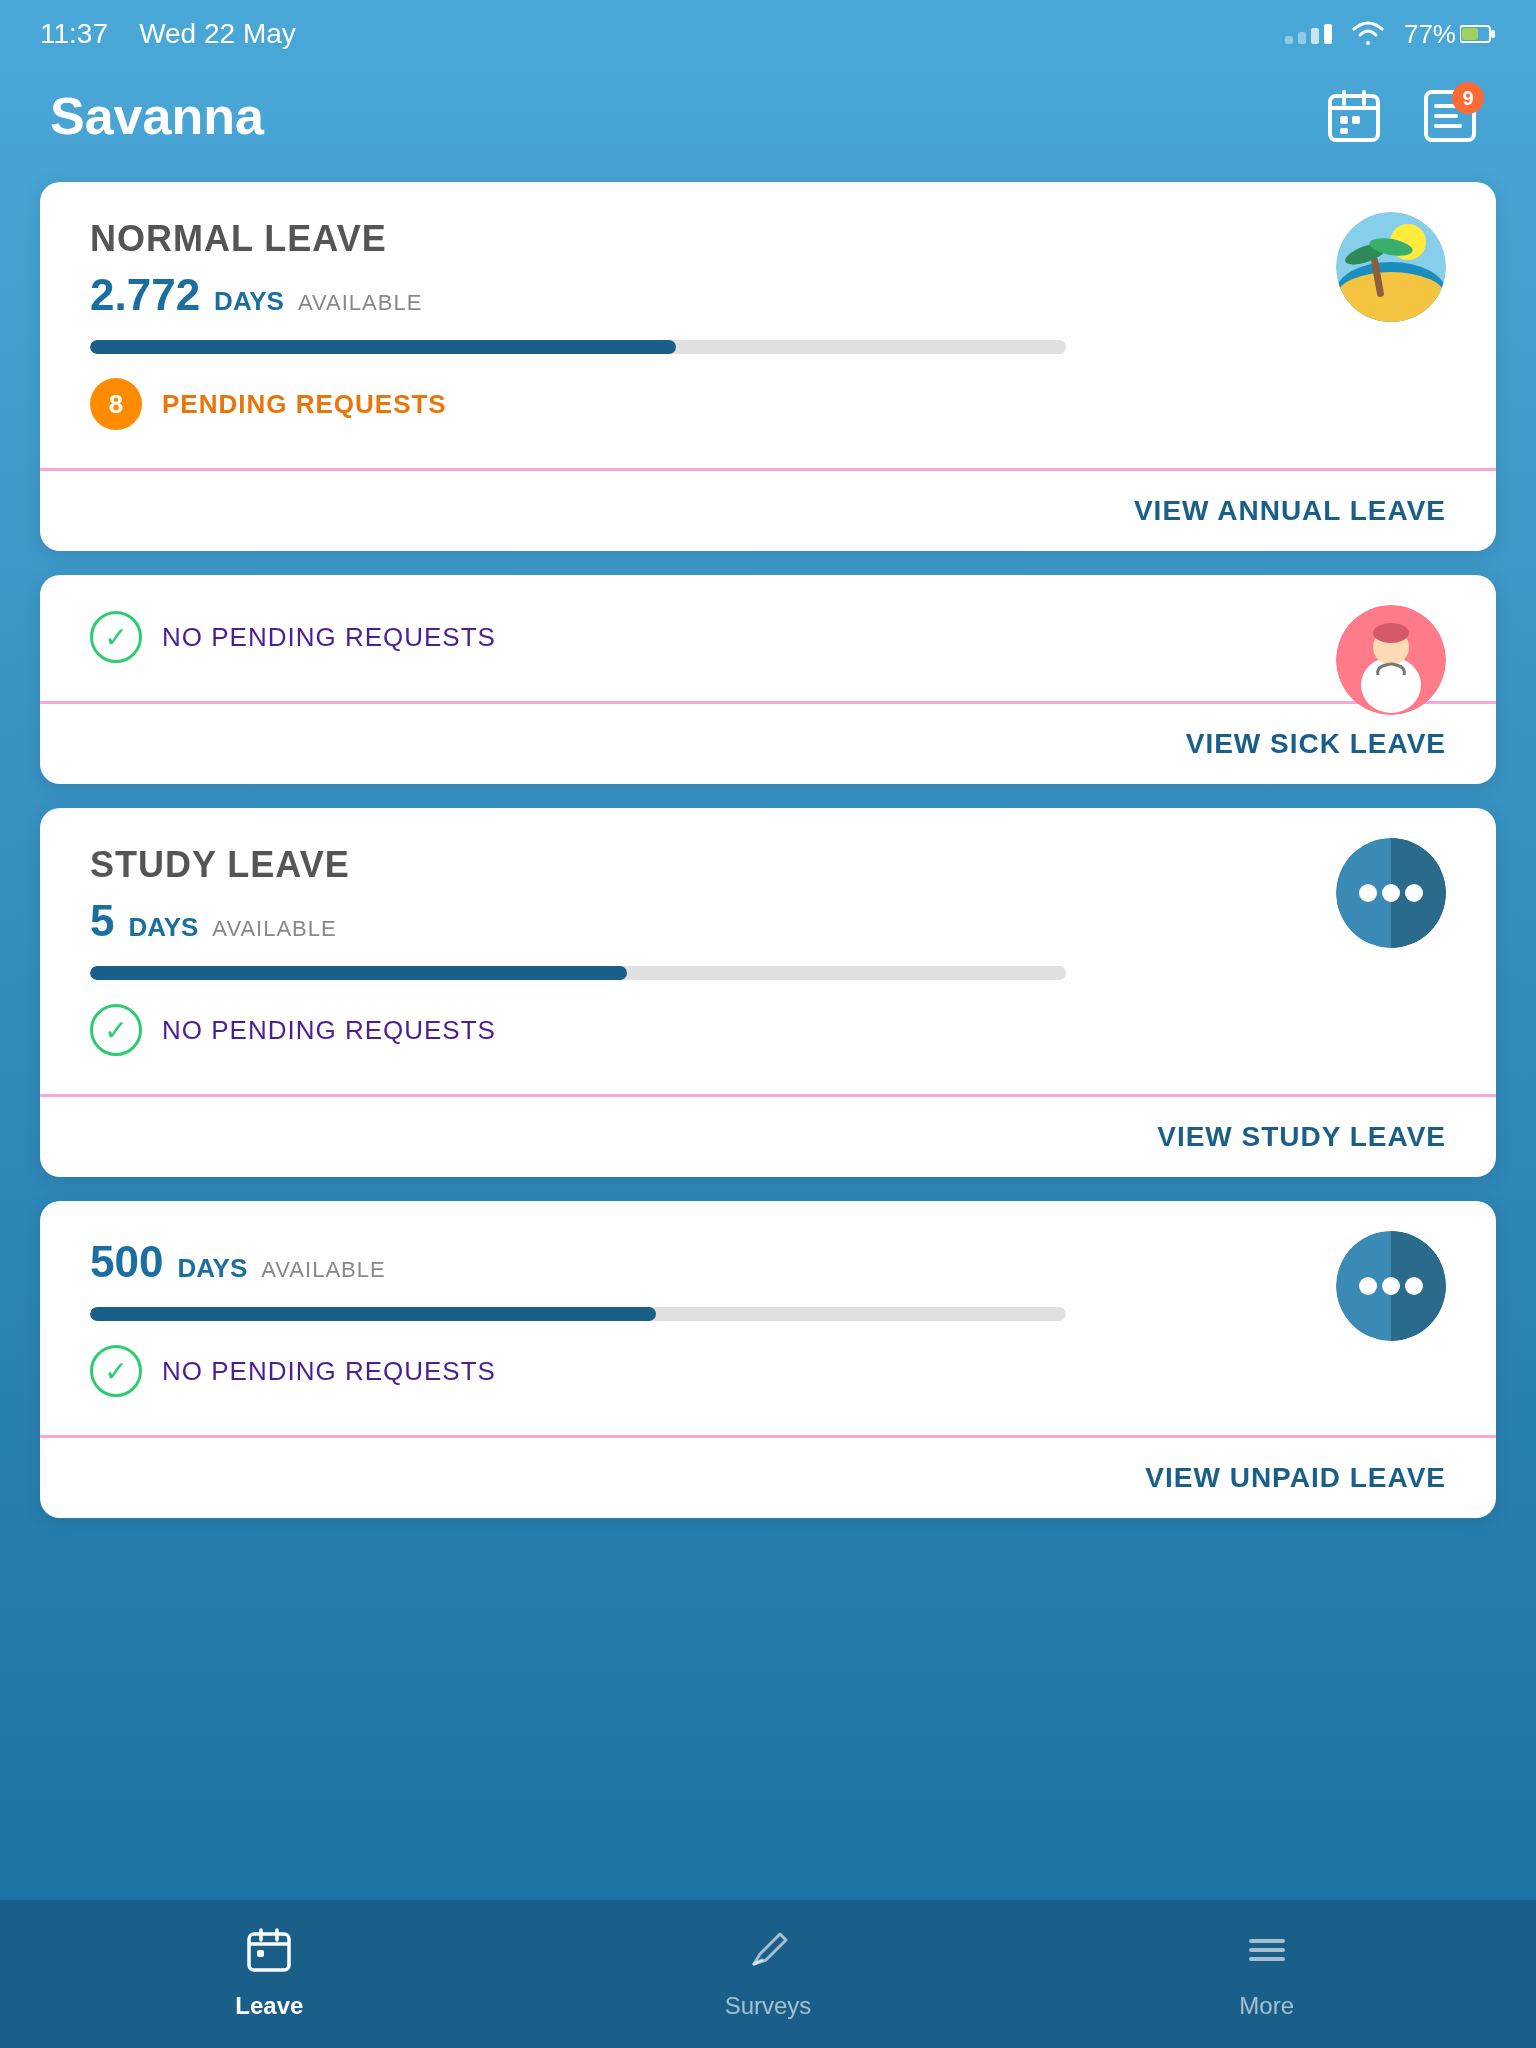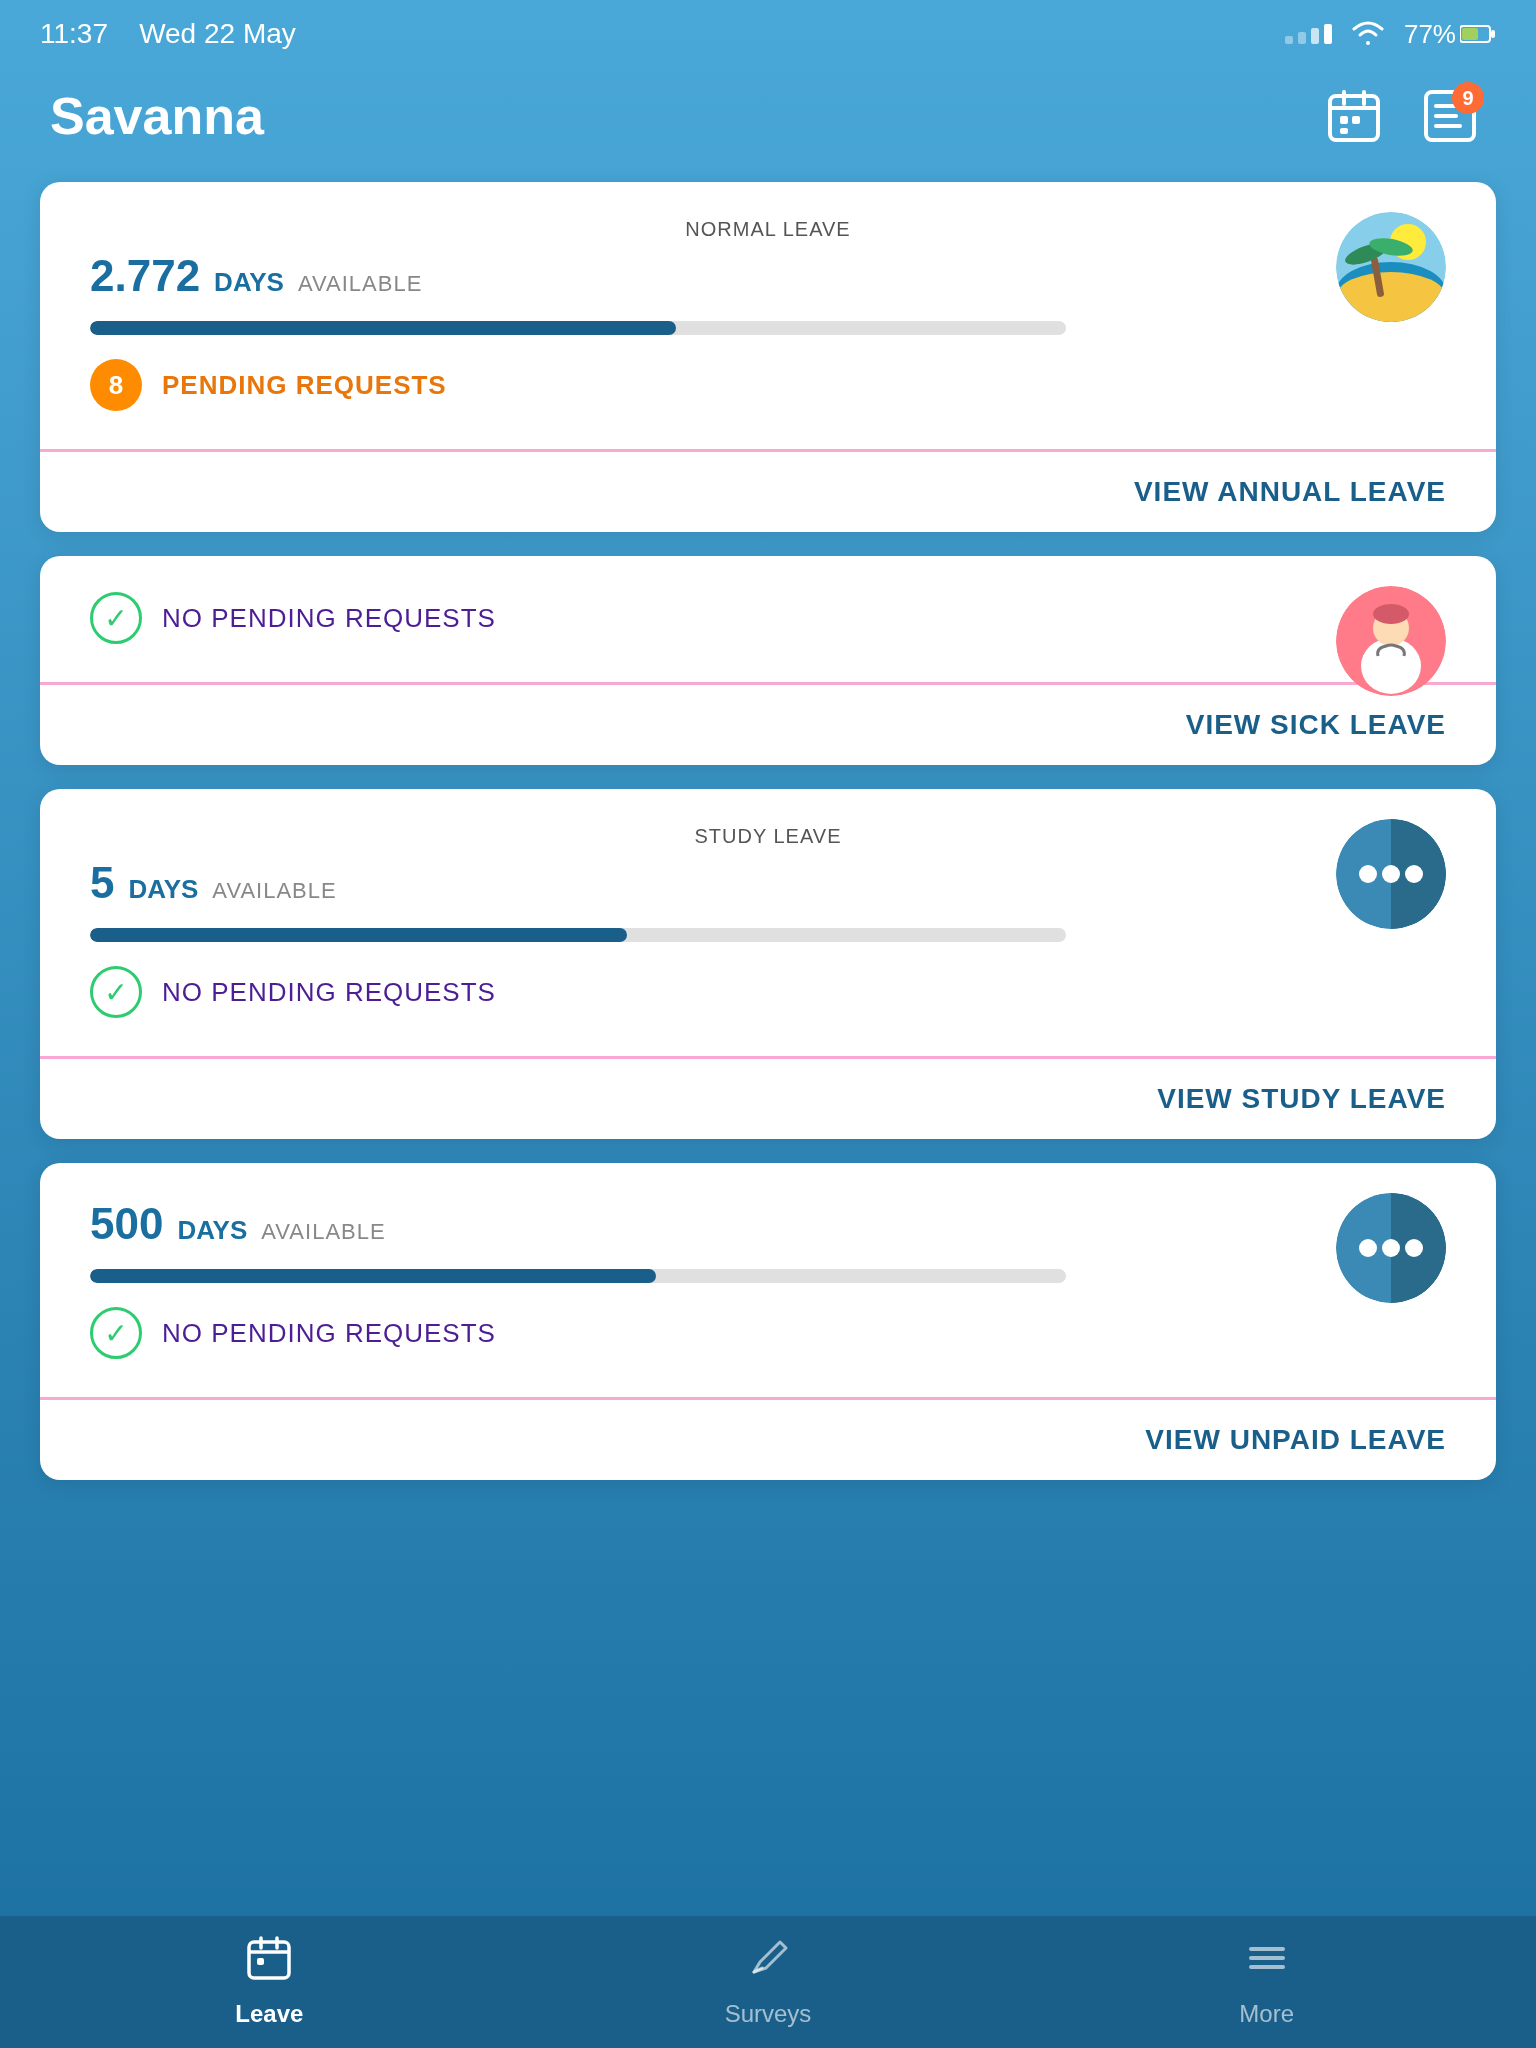--- a/index.html
+++ b/index.html
@@ -107,27 +107,26 @@
       top: 30px;
       width: 110px;
       height: 110px;
       border-radius: 50%;
       overflow: hidden;
       display: flex;
       align-items: center;
       justify-content: center;
     }
     .leave-type-label {
-      font-size: 20px;
-      font-weight: 400;
+      font-size: 36px;
+      font-weight: 700;
       color: #555;
       text-transform: uppercase;
       letter-spacing: 1px;
       margin-bottom: 10px;
-      text-align: center;
     }
     .days-available {
       display: flex;
       align-items: baseline;
       gap: 14px;
       margin-bottom: 20px;
     }
     .days-count {
       font-size: 44px;
       font-weight: 800;
@@ -221,21 +220,21 @@
       letter-spacing: 1px;
       cursor: pointer;
     }
 
     
     .bottom-nav {
       position: absolute;
       bottom: 0;
       left: 0;
       right: 0;
-      height: 132px;
+      height: 148px;
       background: #1a5f8a;
       display: flex;
       align-items: center;
       justify-content: space-around;
       padding: 0 20px;
     }
     .nav-item {
       display: flex;
       flex-direction: column;
       align-items: center;

